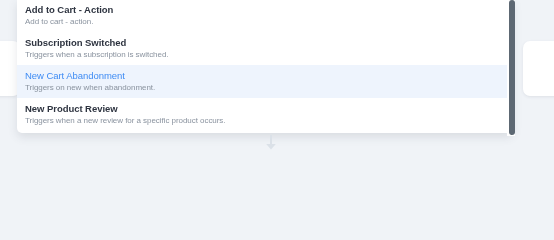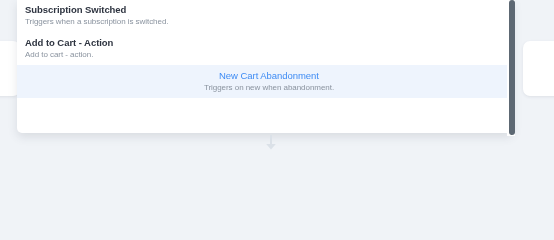--- a/index.html
+++ b/index.html
@@ -73,21 +73,20 @@
 
   .option-desc {
     font-size: 8px;
     color: #8a939f;
     line-height: 12px;
     letter-spacing: -0.05px;
   }
 
   .option.selected {
     background: #eef4fd;
-    text-align: center;
   }
 
   .option.selected .option-title {
     color: #3f8cf4;
     font-weight: normal;
   }
 
   
   #scrollbar-track {
     position: absolute;
@@ -124,34 +123,38 @@
 
 <div id="canvas">
 
   <div class="bg-card left"></div>
 
   <div class="bg-card right"></div>
 
   <div id="dropdown">
 
     <div class="option">
-      <div class="option-title">Subscription Switched</div>
-      <div class="option-desc">Triggers when a subscription is switched.</div>
+      <div class="option-title">Add to Cart - Action</div>
+      <div class="option-desc">Add to cart - action.</div>
     </div>
 
     <div class="option">
-      <div class="option-title">Add to Cart - Action</div>
-      <div class="option-desc">Add to cart - action.</div>
+      <div class="option-title">Subscription Switched</div>
+      <div class="option-desc">Triggers when a subscription is switched.</div>
     </div>
 
     <div class="option selected">
       <div class="option-title">New Cart Abandonment</div>
       <div class="option-desc">Triggers on new when abandonment.</div>
     </div>
 
+    <div class="option">
+      <div class="option-title">New Product Review</div>
+      <div class="option-desc">Triggers when a new review for a specific product occurs.</div>
+    </div>
 
   </div>
 
   <div id="scrollbar-track"></div>
 
   <div id="scrollbar-thumb"></div>
 
   <div id="connector">
     <svg width="14" height="15" viewBox="0 0 14 15">
       <rect x="6" y="0" width="2" height="10" fill="#dbe1e8"></rect>

